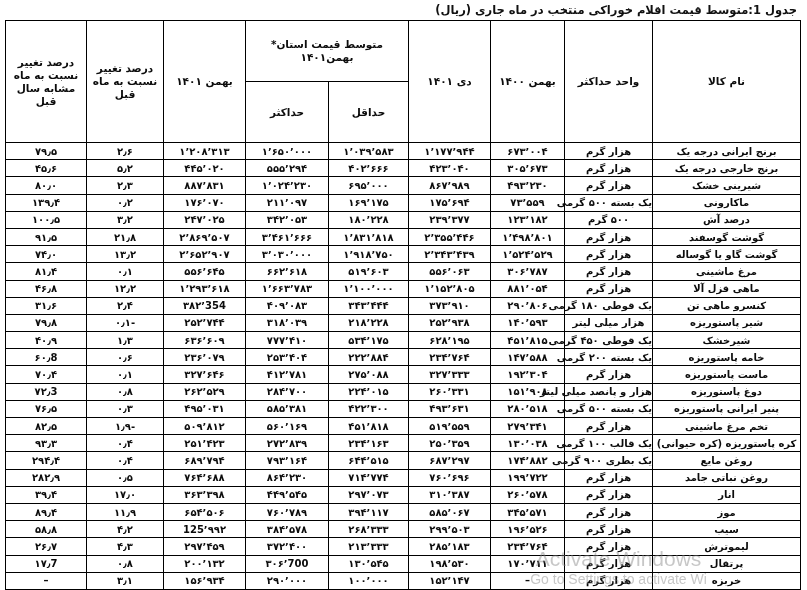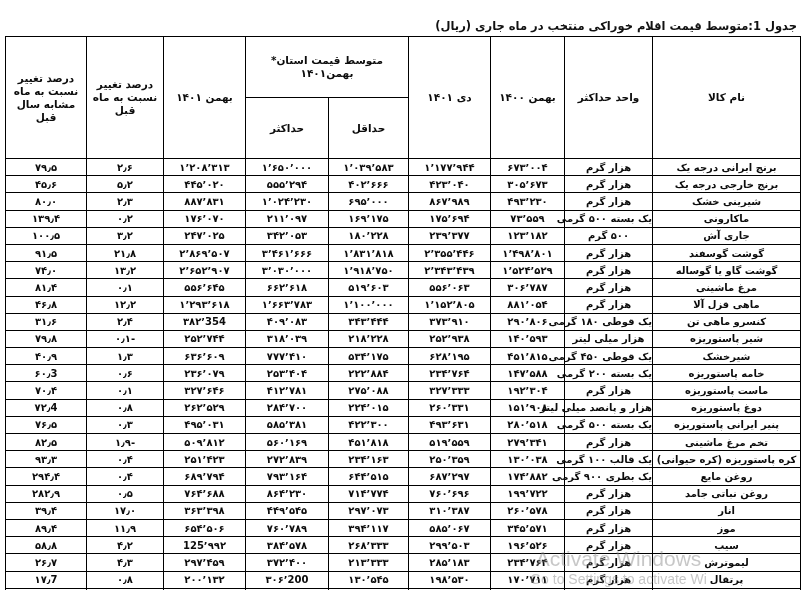--- a/index.html
+++ b/index.html
@@ -15,21 +15,21 @@
     font-family: "DejaVu Sans", "Liberation Sans", sans-serif;
     direction: rtl;
     position: relative;
   }
 
   #page {
     position: relative;
     width: 807px;
     height: 590px;
     box-sizing: border-box;
-    padding: 16px 6px;
+    padding: 0 6px;
   }
 
   
   .table-title {
     text-align: right;
     font-size: 11.5px;
     font-weight: 700;
     color: #111;
     padding: 3px 4px 3px 0;
     line-height: 14px;
@@ -212,21 +212,21 @@
           <td class="c-unit">یک بسته ۵۰۰ گرمی</td>
           <td class="c-num">۷۳٬۵۵۹</td>
           <td class="c-num">۱۷۵٬۶۹۴</td>
           <td class="c-num">۱۶۹٬۱۷۵</td>
           <td class="c-num">۲۱۱٬۰۹۷</td>
           <td class="c-num">۱۷۶٬۰۷۰</td>
           <td class="c-pct">۰٫۲</td>
           <td class="c-pct">۱۳۹٫۴</td>
         </tr>
         <tr>
-          <td class="c-name">جاری آش</td>
+          <td class="c-name">درصد آش</td>
           <td class="c-unit">۵۰۰ گرم</td>
           <td class="c-num">۱۲۳٬۱۸۲</td>
           <td class="c-num">۲۳۹٬۳۷۷</td>
           <td class="c-num">۱۸۰٬۲۲۸</td>
           <td class="c-num">۳۴۲٬۰۵۳</td>
           <td class="c-num">۲۴۷٬۰۲۵</td>
           <td class="c-pct">۳٫۲</td>
           <td class="c-pct">۱۰۰٫۵</td>
         </tr>
         <tr>
@@ -308,21 +308,21 @@
         </tr>
         <tr>
           <td class="c-name">خامه پاستوریزه</td>
           <td class="c-unit">یک بسته ۲۰۰ گرمی</td>
           <td class="c-num">۱۴۷٬۵۸۸</td>
           <td class="c-num">۲۳۴٬۷۶۴</td>
           <td class="c-num">۲۲۲٬۸۸۴</td>
           <td class="c-num">۲۵۳٬۴۰۴</td>
           <td class="c-num">۲۳۶٬۰۷۹</td>
           <td class="c-pct">۰٫۶</td>
-          <td class="c-pct">۶۰٫3</td>
+          <td class="c-pct">۶۰٫8</td>
         </tr>
         <tr>
           <td class="c-name">ماست پاستوریزه</td>
           <td class="c-unit">هزار گرم</td>
           <td class="c-num">۱۹۲٬۳۰۴</td>
           <td class="c-num">۳۲۷٬۳۳۳</td>
           <td class="c-num">۲۷۵٬۰۸۸</td>
           <td class="c-num">۴۱۲٬۷۸۱</td>
           <td class="c-num">۳۲۷٬۶۴۶</td>
           <td class="c-pct">۰٫۱</td>
@@ -330,21 +330,21 @@
         </tr>
         <tr>
           <td class="c-name">دوغ پاستوریزه</td>
           <td class="c-unit">هزار و پانصد میلی لیتر</td>
           <td class="c-num">۱۵۱٬۹۰۸</td>
           <td class="c-num">۲۶۰٬۳۳۱</td>
           <td class="c-num">۲۲۴٬۰۱۵</td>
           <td class="c-num">۲۸۴٬۷۰۰</td>
           <td class="c-num">۲۶۲٬۵۲۹</td>
           <td class="c-pct">۰٫۸</td>
-          <td class="c-pct">۷۲٫4</td>
+          <td class="c-pct">۷۲٫3</td>
         </tr>
         <tr>
           <td class="c-name">پنیر ایرانی پاستوریزه</td>
           <td class="c-unit">یک بسته ۵۰۰ گرمی</td>
           <td class="c-num">۲۸۰٬۵۱۸</td>
           <td class="c-num">۴۹۳٬۶۳۱</td>
           <td class="c-num">۴۲۲٬۳۰۰</td>
           <td class="c-num">۵۸۵٬۳۸۱</td>
           <td class="c-num">۴۹۵٬۰۳۱</td>
           <td class="c-pct">۰٫۳</td>
@@ -437,21 +437,21 @@
           <td class="c-num">۲۹۷٬۴۵۹</td>
           <td class="c-pct">۴٫۳</td>
           <td class="c-pct">۲۶٫۷</td>
         </tr>
         <tr>
           <td class="c-name">پرتقال</td>
           <td class="c-unit">هزار گرم</td>
           <td class="c-num">۱۷۰٬۷۱۱</td>
           <td class="c-num">۱۹۸٬۵۳۰</td>
           <td class="c-num">۱۳۰٬۵۴۵</td>
-          <td class="c-num">۳۰۶٬200</td>
+          <td class="c-num">۳۰۶٬700</td>
           <td class="c-num">۲۰۰٬۱۳۲</td>
           <td class="c-pct">۰٫۸</td>
           <td class="c-pct">۱۷٫7</td>
         </tr>
         <tr>
           <td class="c-name">خربزه</td>
           <td class="c-unit">هزار گرم</td>
           <td class="c-num">–</td>
           <td class="c-num">۱۵۲٬۱۴۷</td>
           <td class="c-num">۱۰۰٬۰۰۰</td>

